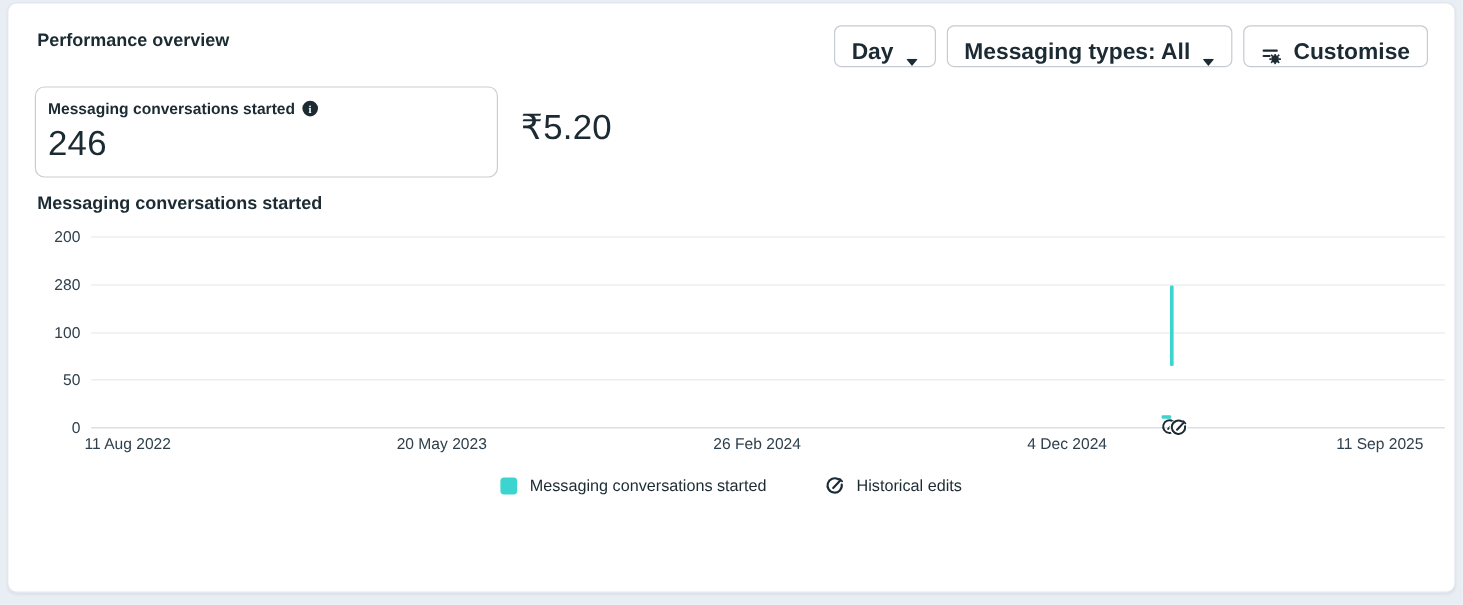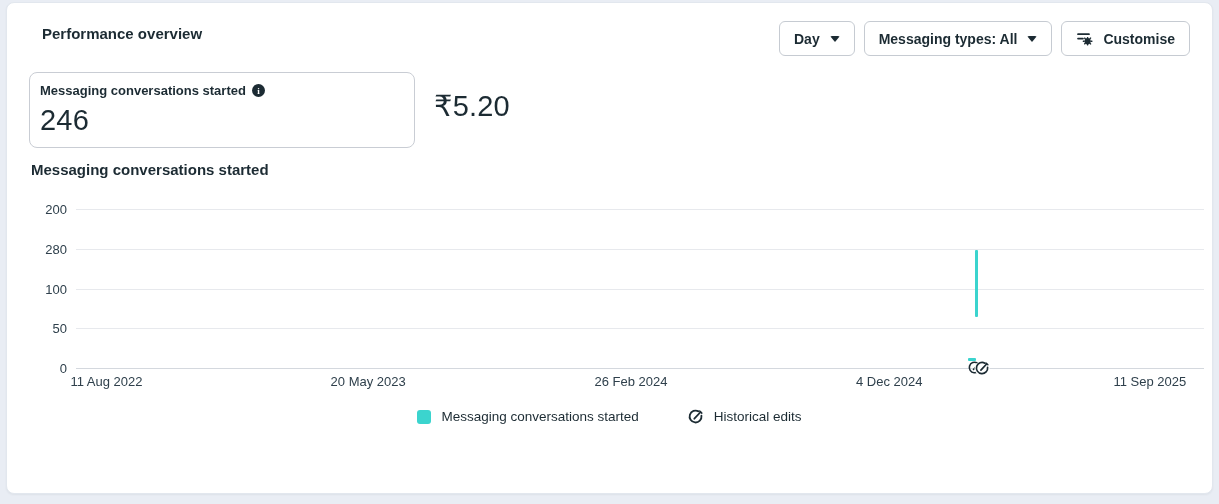--- a/index.html
+++ b/index.html
@@ -16,27 +16,27 @@
     border: 1px solid #e2e7ee;
     border-radius: 8px;
     box-shadow: 0 1px 2px rgba(28,43,51,0.06);
     position: relative;
   }
   
   .header-row {
     display: flex; justify-content: space-between; align-items: flex-start;
     padding: 18px 22px 0 24px;
   }
-  .page-title { font-size: 15px; font-weight: 700; margin: 4px 0 0 11px; }
+  .page-title { font-size: 15px; font-weight: 700; margin: 4px 0 0 0; }
   .toolbar { display: flex; gap: 9px; }
   .btn {
-    display: inline-flex; align-items: center; gap: 10px;
+    display: inline-flex; align-items: flex-end; gap: 10px;
     height: 35px; padding: 0 14px;
     background: #fff; border: 1px solid #c6cbd2; border-radius: 6px;
-    font-family: inherit; font-size: 14px; font-weight: 600; color: #1c2b33;
+    font-family: inherit; font-size: 19px; font-weight: 600; color: #1c2b33;
     cursor: pointer; white-space: nowrap;
   }
   .caret {
     width: 0; height: 0;
     border-left: 5px solid transparent; border-right: 5px solid transparent;
     border-top: 6px solid #1c2b33; border-radius: 2px;
   }
   .btn svg { display: block; }
   
   .metrics-row { display: flex; gap: 10px; margin: 16px 24px 0 22px; }
@@ -49,21 +49,21 @@
     background: #1c2b33; color: #fff;
     display: inline-flex; align-items: center; justify-content: center;
     font-size: 9px; font-weight: 700; font-family: "Liberation Serif","DejaVu Serif",serif;
   }
   .info-icon::after { content: "i"; }
   .metric-value { font-size: 29px; font-weight: 400; margin-top: 6px; letter-spacing: 0.2px; }
   
   .chart-title { font-size: 15px; font-weight: 700; margin: 13px 24px 0 24px; }
   .plot {
     position: relative; height: 160px;
-    margin: 31px 8px 0 69px;
+    margin: 19px 8px 0 69px;
     border-bottom: 1px solid #d4d8de;
     text-align: right;
   }
   .gridline { position: absolute; left: 0; right: 0; height: 1px; background: #e7e9ed; }
   .ylabel {
     position: absolute; right: calc(100% + 9px); transform: translateY(-50%);
     font-size: 13px; color: #2f404c; white-space: nowrap;
   }
   .seg { position: absolute; width: 3px; margin-left: -1px; border-radius: 1px; }
   .seg.dash { width: 8px; margin-left: -4px; }

